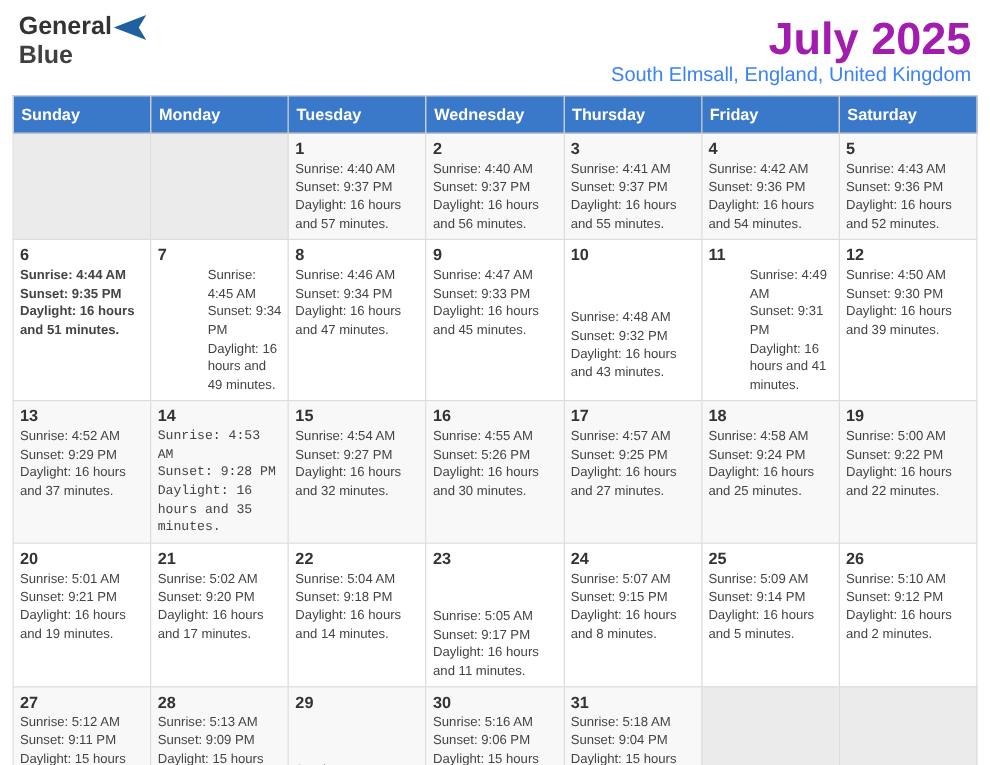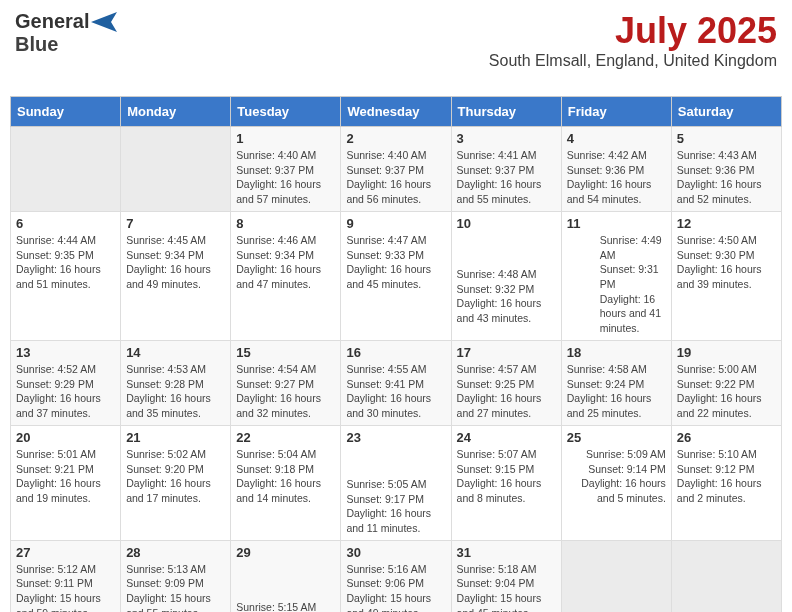--- a/index.html
+++ b/index.html
@@ -7,43 +7,43 @@
       font-family: Arial, sans-serif;
       background: #fff;
       width: 792px;
       min-height: 612px;
       padding: 10px;
     }
     .header-area {
       display: flex;
       justify-content: space-between;
       align-items: flex-start;
-      margin-bottom: 26px;
+      margin-bottom: 6px;
       padding: 0 5px;
     }
     .logo {
       display: flex;
       flex-direction: column;
       align-items: flex-start;
     }
     .logo-row {
       display: flex;
       align-items: center;
     }
     .title-area {
       text-align: right;
     }
     .month-title {
       font-size: 36px;
       font-weight: bold;
-      color: #b91c1c;
+      color: #a21caf;
     }
     .location-title {
       font-size: 16px;
-      color: #404040;
+      color: #3b82f6;
     }
     .calendar {
       width: 100%;
       border-collapse: collapse;
       font-size: 11px;
     }
     .calendar th {
       background-color: #3a78c9;
       color: #fff;
       padding: 7px 6px;
@@ -151,27 +151,27 @@
         <td>
           <span class="day-number">5</span>
           <div class="day-info" style="white-space: pre-line;">Sunrise: 4:43 AM
 Sunset: 9:36 PM
 Daylight: 16 hours and 52 minutes.</div>
         </td>
       </tr>
       <tr class="row-even">
         <td>
           <span class="day-number">6</span>
-          <div class="day-info" style="white-space: pre-line;">Sunrise: 4:44 AM
+          <div class="day-info" style="white-space: pre-line; font-weight: bold;">Sunrise: 4:44 AM
 Sunset: 9:35 PM
 Daylight: 16 hours and 51 minutes.</div>
         </td>
         <td>
           <span class="day-number">7</span>
-          <div class="day-info" style="white-space: pre-line;">Sunrise: 4:45 AM
+          <div class="day-info" style="white-space: pre-line; margin-left: 40px;">Sunrise: 4:45 AM
 Sunset: 9:34 PM
 Daylight: 16 hours and 49 minutes.</div>
         </td>
         <td>
           <span class="day-number">8</span>
           <div class="day-info" style="white-space: pre-line;">Sunrise: 4:46 AM
 Sunset: 9:34 PM
 Daylight: 16 hours and 47 minutes.</div>
         </td>
         <td>
@@ -201,34 +201,34 @@
       </tr>
       <tr class="row-odd">
         <td>
           <span class="day-number">13</span>
           <div class="day-info" style="white-space: pre-line;">Sunrise: 4:52 AM
 Sunset: 9:29 PM
 Daylight: 16 hours and 37 minutes.</div>
         </td>
         <td>
           <span class="day-number">14</span>
-          <div class="day-info" style="white-space: pre-line;">Sunrise: 4:53 AM
+          <div class="day-info" style="white-space: pre-line; font-family: Liberation Mono, monospace;">Sunrise: 4:53 AM
 Sunset: 9:28 PM
 Daylight: 16 hours and 35 minutes.</div>
         </td>
         <td>
           <span class="day-number">15</span>
           <div class="day-info" style="white-space: pre-line;">Sunrise: 4:54 AM
 Sunset: 9:27 PM
 Daylight: 16 hours and 32 minutes.</div>
         </td>
         <td>
           <span class="day-number">16</span>
           <div class="day-info" style="white-space: pre-line;">Sunrise: 4:55 AM
-Sunset: 9:41 PM
+Sunset: 5:26 PM
 Daylight: 16 hours and 30 minutes.</div>
         </td>
         <td>
           <span class="day-number">17</span>
           <div class="day-info" style="white-space: pre-line;">Sunrise: 4:57 AM
 Sunset: 9:25 PM
 Daylight: 16 hours and 27 minutes.</div>
         </td>
         <td>
           <span class="day-number">18</span>
@@ -269,21 +269,21 @@
 Daylight: 16 hours and 11 minutes.</div>
         </td>
         <td>
           <span class="day-number">24</span>
           <div class="day-info" style="white-space: pre-line;">Sunrise: 5:07 AM
 Sunset: 9:15 PM
 Daylight: 16 hours and 8 minutes.</div>
         </td>
         <td>
           <span class="day-number">25</span>
-          <div class="day-info" style="white-space: pre-line; text-align: right;">Sunrise: 5:09 AM
+          <div class="day-info" style="white-space: pre-line;">Sunrise: 5:09 AM
 Sunset: 9:14 PM
 Daylight: 16 hours and 5 minutes.</div>
         </td>
         <td>
           <span class="day-number">26</span>
           <div class="day-info" style="white-space: pre-line;">Sunrise: 5:10 AM
 Sunset: 9:12 PM
 Daylight: 16 hours and 2 minutes.</div>
         </td>
       </tr>

